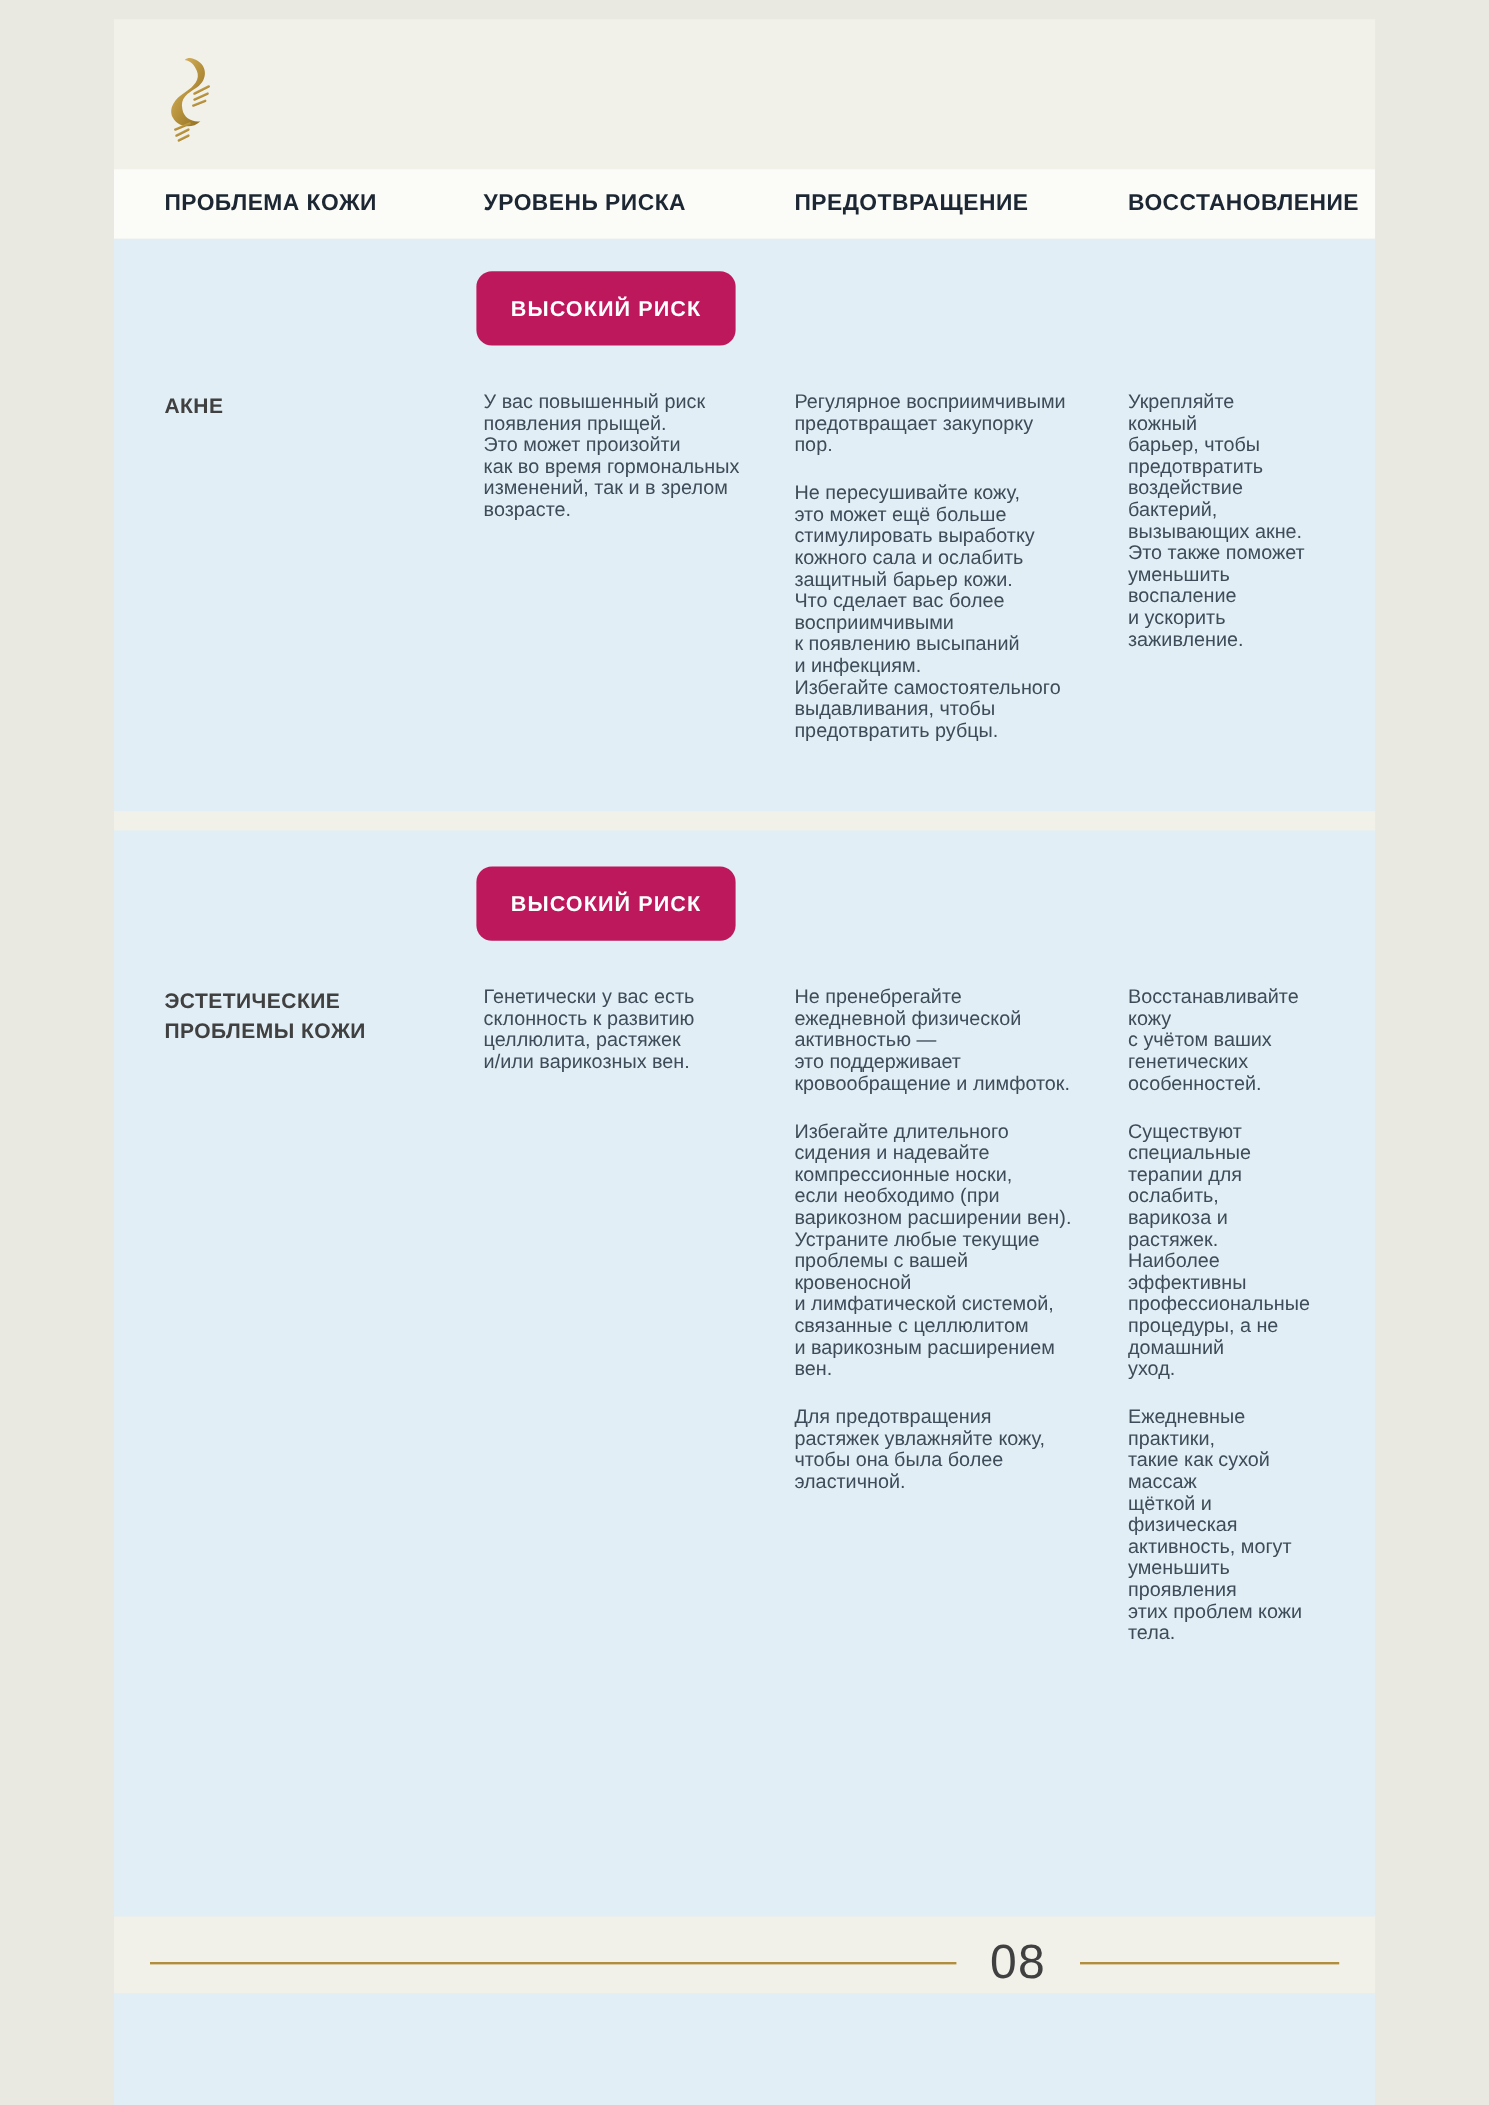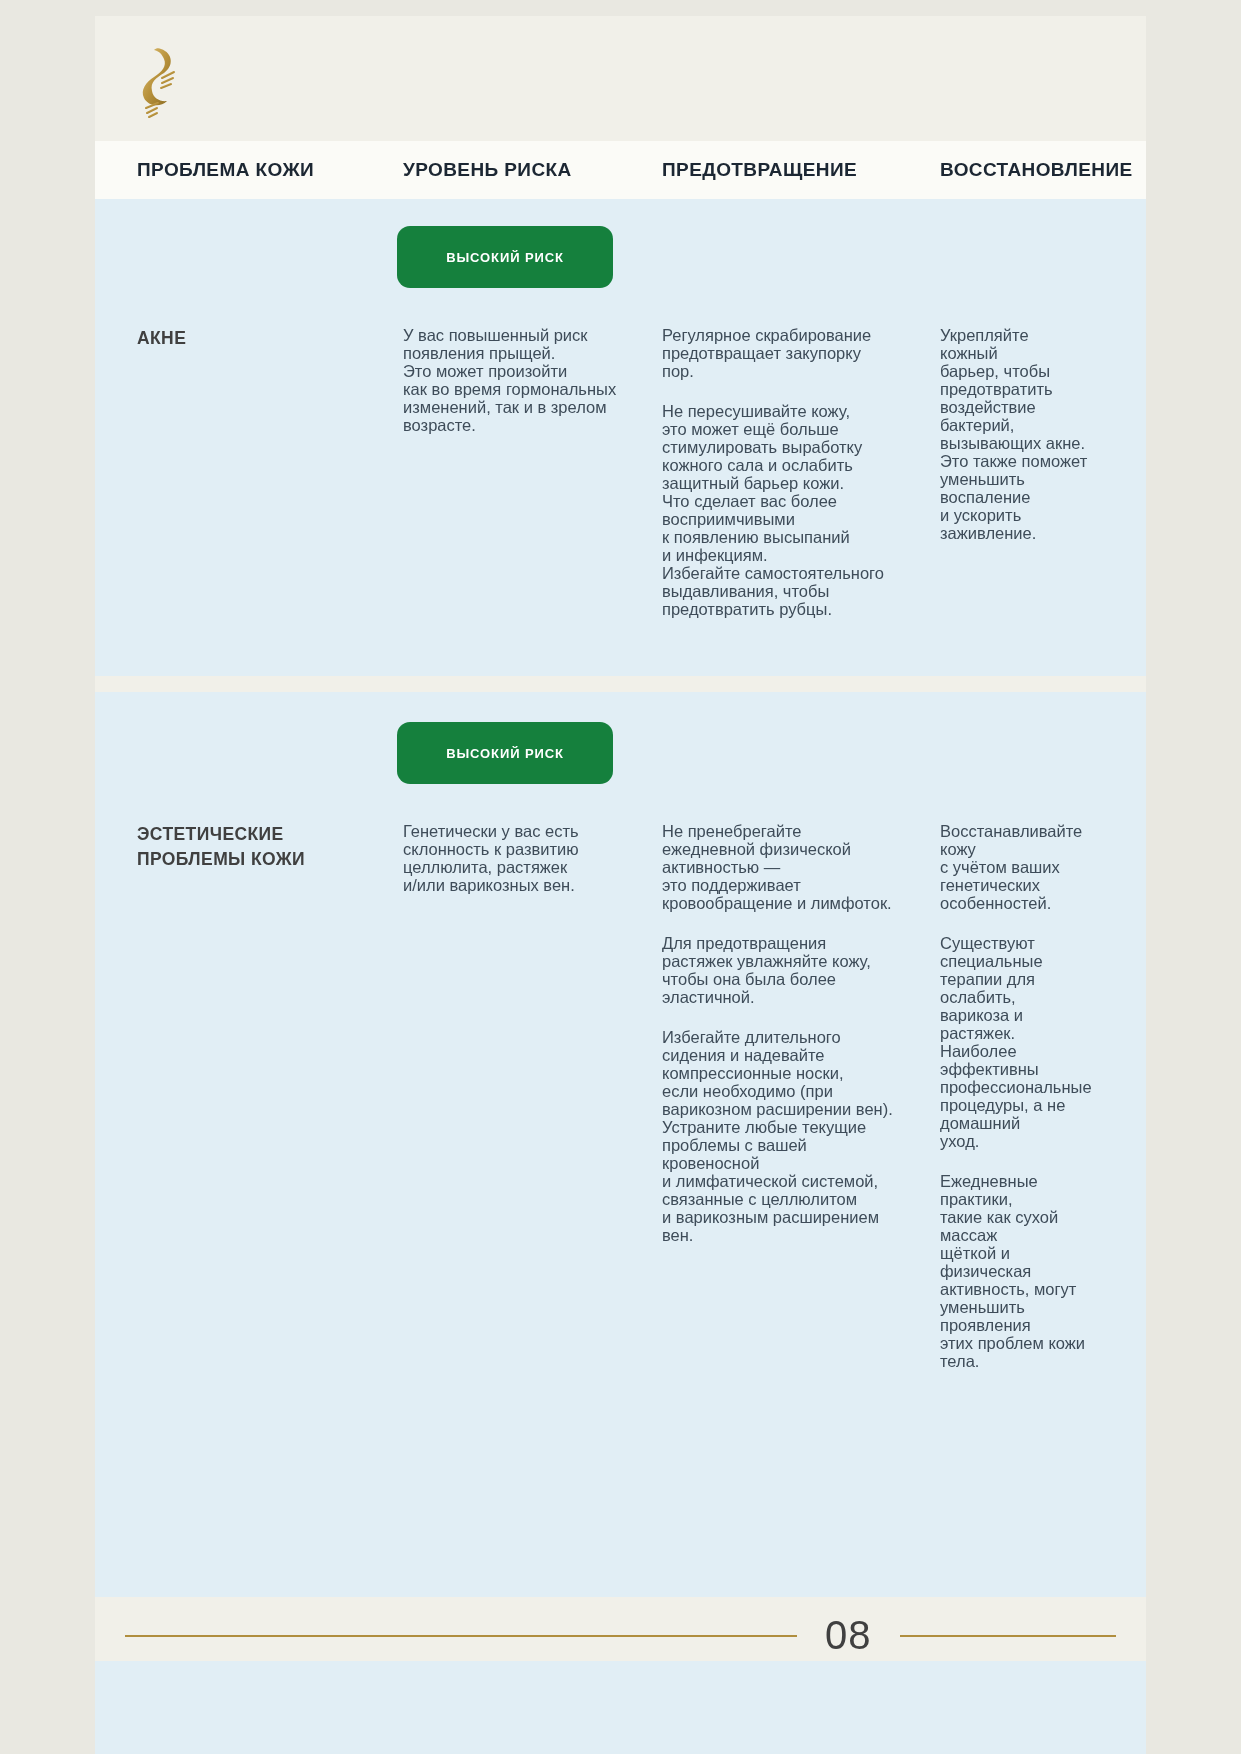--- a/index.html
+++ b/index.html
@@ -43,24 +43,24 @@
   .section-gap{height:16px;background:#F1F0E9;}
   .badge-row{margin-left:302px;}
   .badge{
     display:inline-flex;
     align-items:center;
     justify-content:center;
     min-width:216px;
     height:62px;
     box-sizing:border-box;
     padding:0 26px;
-    background:#15803d;
+    background:#be185d;
     border-radius:13px;
     color:#FFFFFF;
-    font-size:13px;
+    font-size:18px;
     font-weight:700;
     letter-spacing:.9px;
   }
   .grid{
     display:grid;
     grid-template-columns:266px 259px 278px 1fr;
     padding:38px 42px 0 42px;
   }
   .problem-title{
     font-size:17.5px;
@@ -149,21 +149,21 @@
       </div>
       <div class="col">
         <p>У вас повышенный риск
 появления прыщей.
 Это может произойти
 как во время гормональных
 изменений, так и в зрелом
 возрасте.</p>
       </div>
       <div class="col">
-        <p>Регулярное скрабирование
+        <p>Регулярное восприимчивыми
 предотвращает закупорку
 пор.</p>
         <p>Не пересушивайте кожу,
 это может ещё больше
 стимулировать выработку
 кожного сала и ослабить
 защитный барьер кожи.
 Что сделает вас более
 восприимчивыми
 к появлению высыпаний
@@ -201,36 +201,36 @@
 склонность к развитию
 целлюлита, растяжек
 и/или варикозных вен.</p>
       </div>
       <div class="col">
         <p>Не пренебрегайте
 ежедневной физической
 активностью —
 это поддерживает
 кровообращение и лимфоток.</p>
-        <p>Для предотвращения
-растяжек увлажняйте кожу,
-чтобы она была более
-эластичной.</p>
         <p>Избегайте длительного
 сидения и надевайте
 компрессионные носки,
 если необходимо (при
 варикозном расширении вен).
 Устраните любые текущие
 проблемы с вашей
 кровеносной
 и лимфатической системой,
 связанные с целлюлитом
 и варикозным расширением
 вен.</p>
+        <p>Для предотвращения
+растяжек увлажняйте кожу,
+чтобы она была более
+эластичной.</p>
       </div>
       <div class="col">
         <p>Восстанавливайте кожу
 с учётом ваших
 генетических
 особенностей.</p>
         <p>Существуют специальные
 терапии для ослабить,
 варикоза и растяжек.
 Наиболее эффективны

